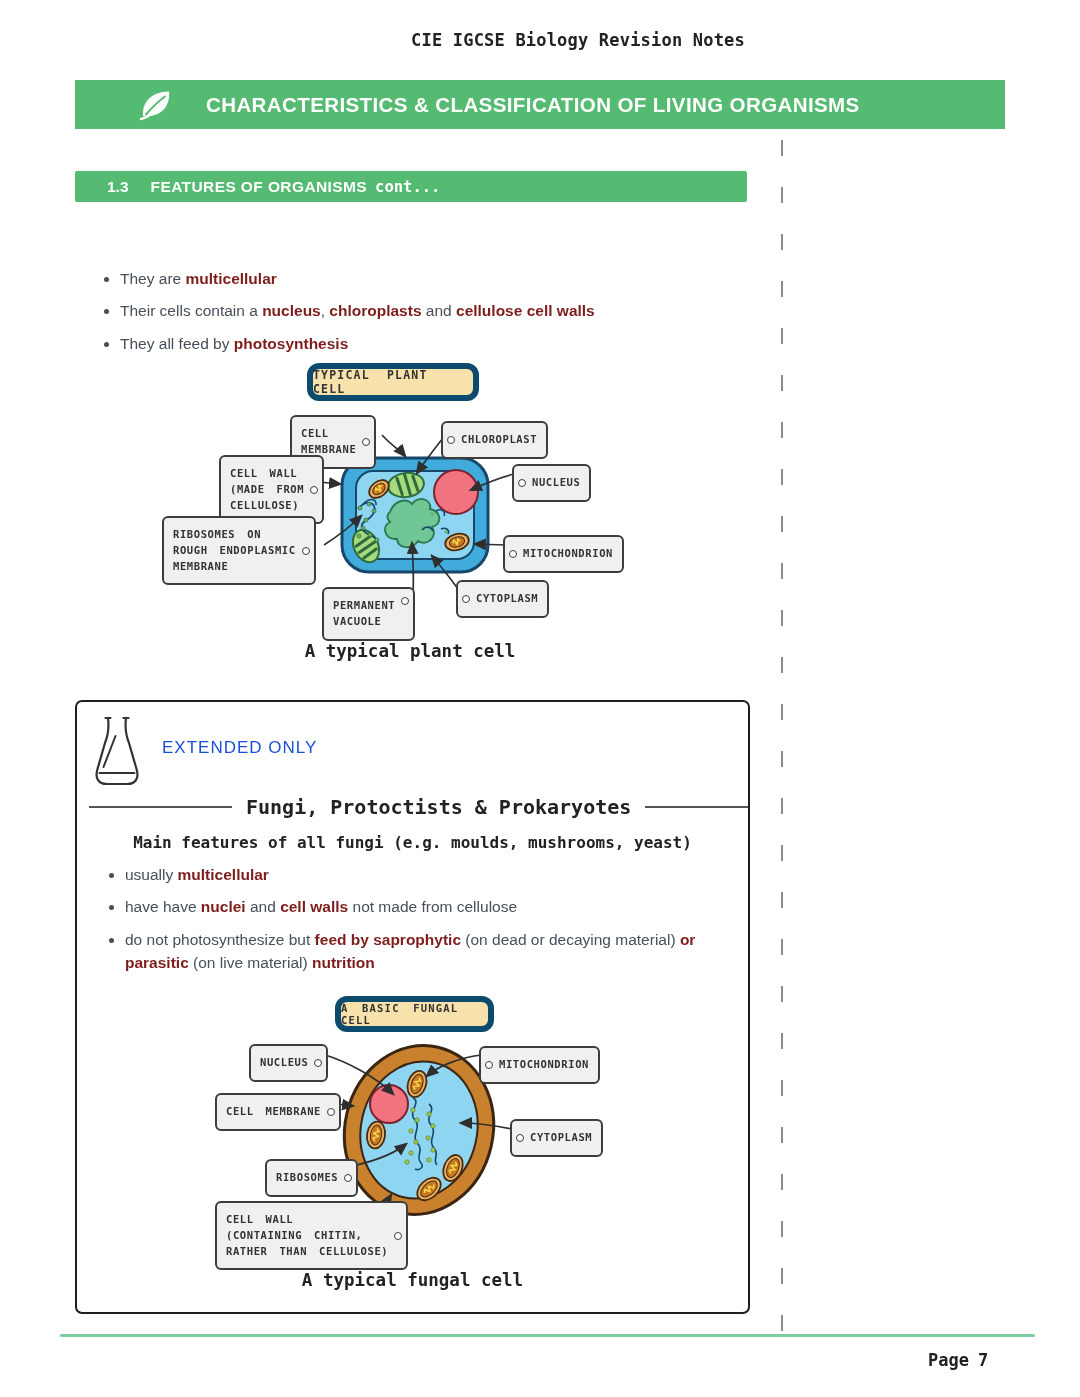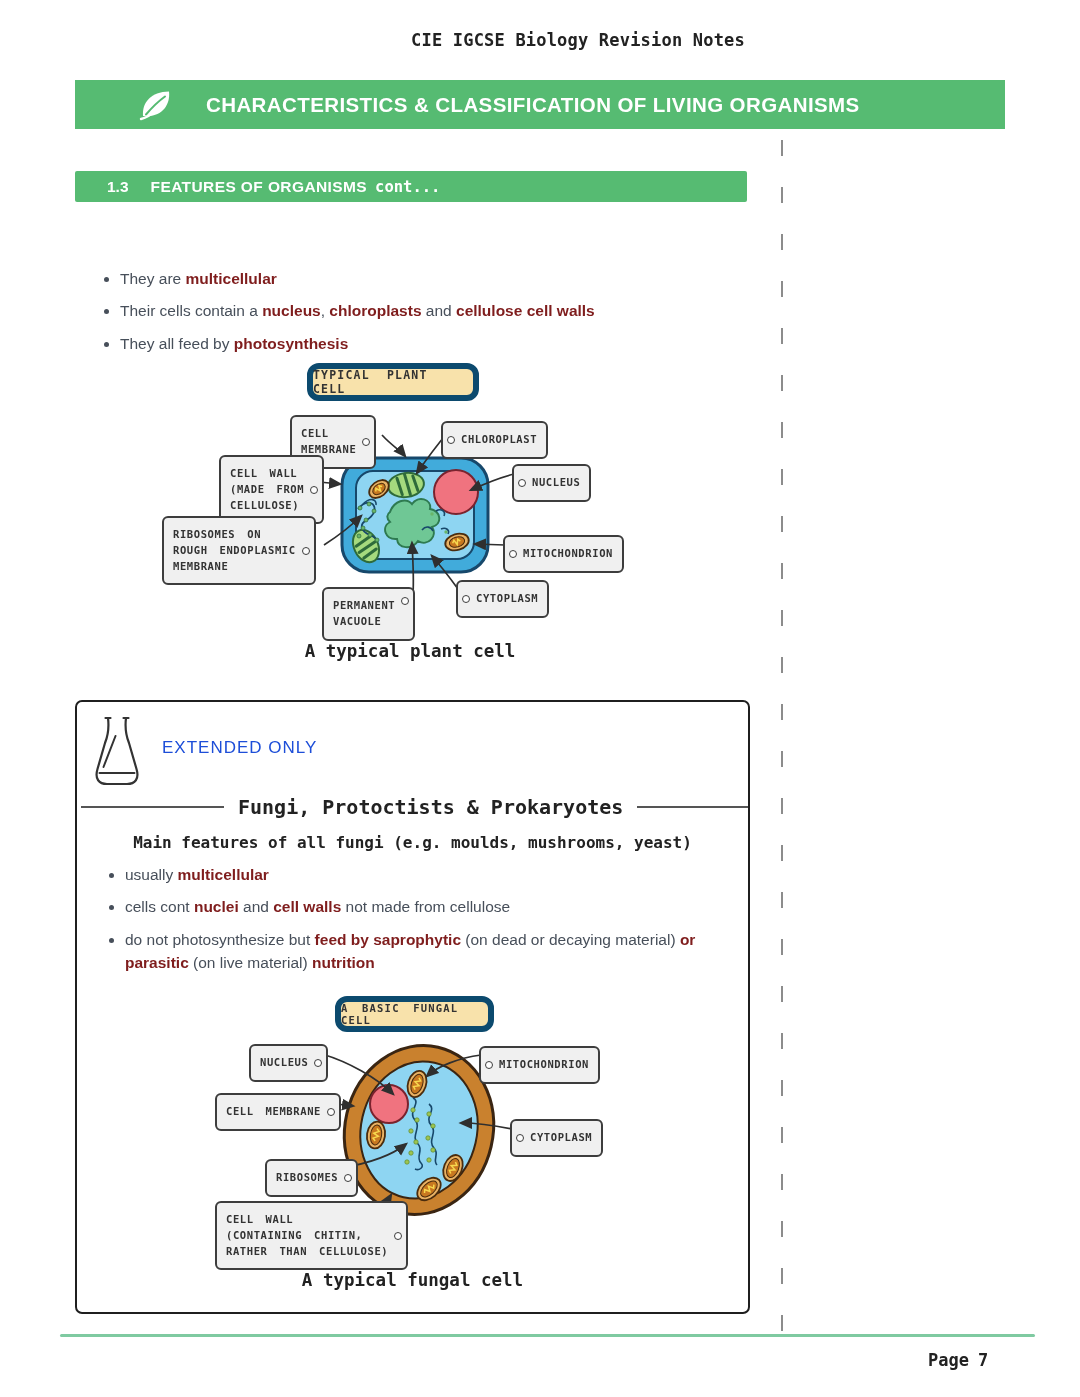--- a/index.html
+++ b/index.html
@@ -51,21 +51,21 @@
             border-radius:50%;top:50%;transform:translateY(-50%);}
   .tag.dot-r{padding-right:18px;}  .tag.dot-r .dot{right:4px;}
   .tag.dot-l{padding-left:18px;}   .tag.dot-l .dot{left:4px;}
   .tag.dot-tr .dot{top:12px;}
   .caption{text-align:center;font-size:17.5px;}
 
   
   .ext-box{left:75px;top:700px;width:671px;height:610px;border:2.5px solid #1f1f1f;border-radius:7px;}
   .ext-label{position:absolute;left:85px;top:36px;font-size:17px;letter-spacing:1px;color:#1d4ed8;}
   .ext-flask{position:absolute;left:16px;top:12px;}
-  .divider{position:absolute;left:4px;right:0;top:93px;display:flex;align-items:center;}
+  .divider{position:absolute;left:12px;right:0;top:93px;display:flex;align-items:center;}
   .divider .line{height:2px;background:#555;}
   .divider .line-l{width:143px;}
   .divider .line-r{flex:1;}
   .divider .dtitle{margin:0 14px;font-size:20px;white-space:nowrap;}
   .fungi-heading{position:absolute;left:0;right:0;top:131px;text-align:center;font-size:16px;}
   .ext-bullets{position:absolute;left:30px;top:162px;width:600px;}
 
   
   .footer-line{left:60px;top:1334px;width:975px;height:2.5px;background:#7FCAA1;border-radius:2px;}
   .page-num{left:928px;top:1350px;font-size:17px;display:flex;gap:9px;}
@@ -223,21 +223,21 @@
     <div class="divider">
       <div class="line line-l"></div>
       <div class="dtitle hand">Fungi, Protoctists &amp; Prokaryotes</div>
       <div class="line line-r"></div>
     </div>
 
     <div class="fungi-heading hand">Main features of all fungi (e.g. moulds, mushrooms, yeast)</div>
 
     <ul class="bullets ext-bullets">
       <li><span>usually </span><b>multicellular</b></li>
-      <li><span>cells cont </span><b>nuclei</b><span> and </span><b>cell walls</b><span> not made from cellulose</span></li>
+      <li><span>have have </span><b>nuclei</b><span> and </span><b>cell walls</b><span> not made from cellulose</span></li>
       <li><span>do not photosynthesize but </span><b>feed by saprophytic</b><span> (on dead or decaying material) </span><b>or</b><br><b>parasitic</b><span> (on live material) </span><b>nutrition</b></li>
     </ul>
 
     <div class="diagram" style="left:0px;top:290px;width:671px;height:280px;">
       <svg width="671" height="280" viewBox="0 0 671 280" style="position:absolute;left:0;top:0;">
         <defs>
           <marker id="arr2" markerWidth="9" markerHeight="8" refX="6.5" refY="3.5" orient="auto">
             <path d="M0,0 L8,3.5 L0,7 z" fill="#2f2f2f"></path>
           </marker>
         </defs>

